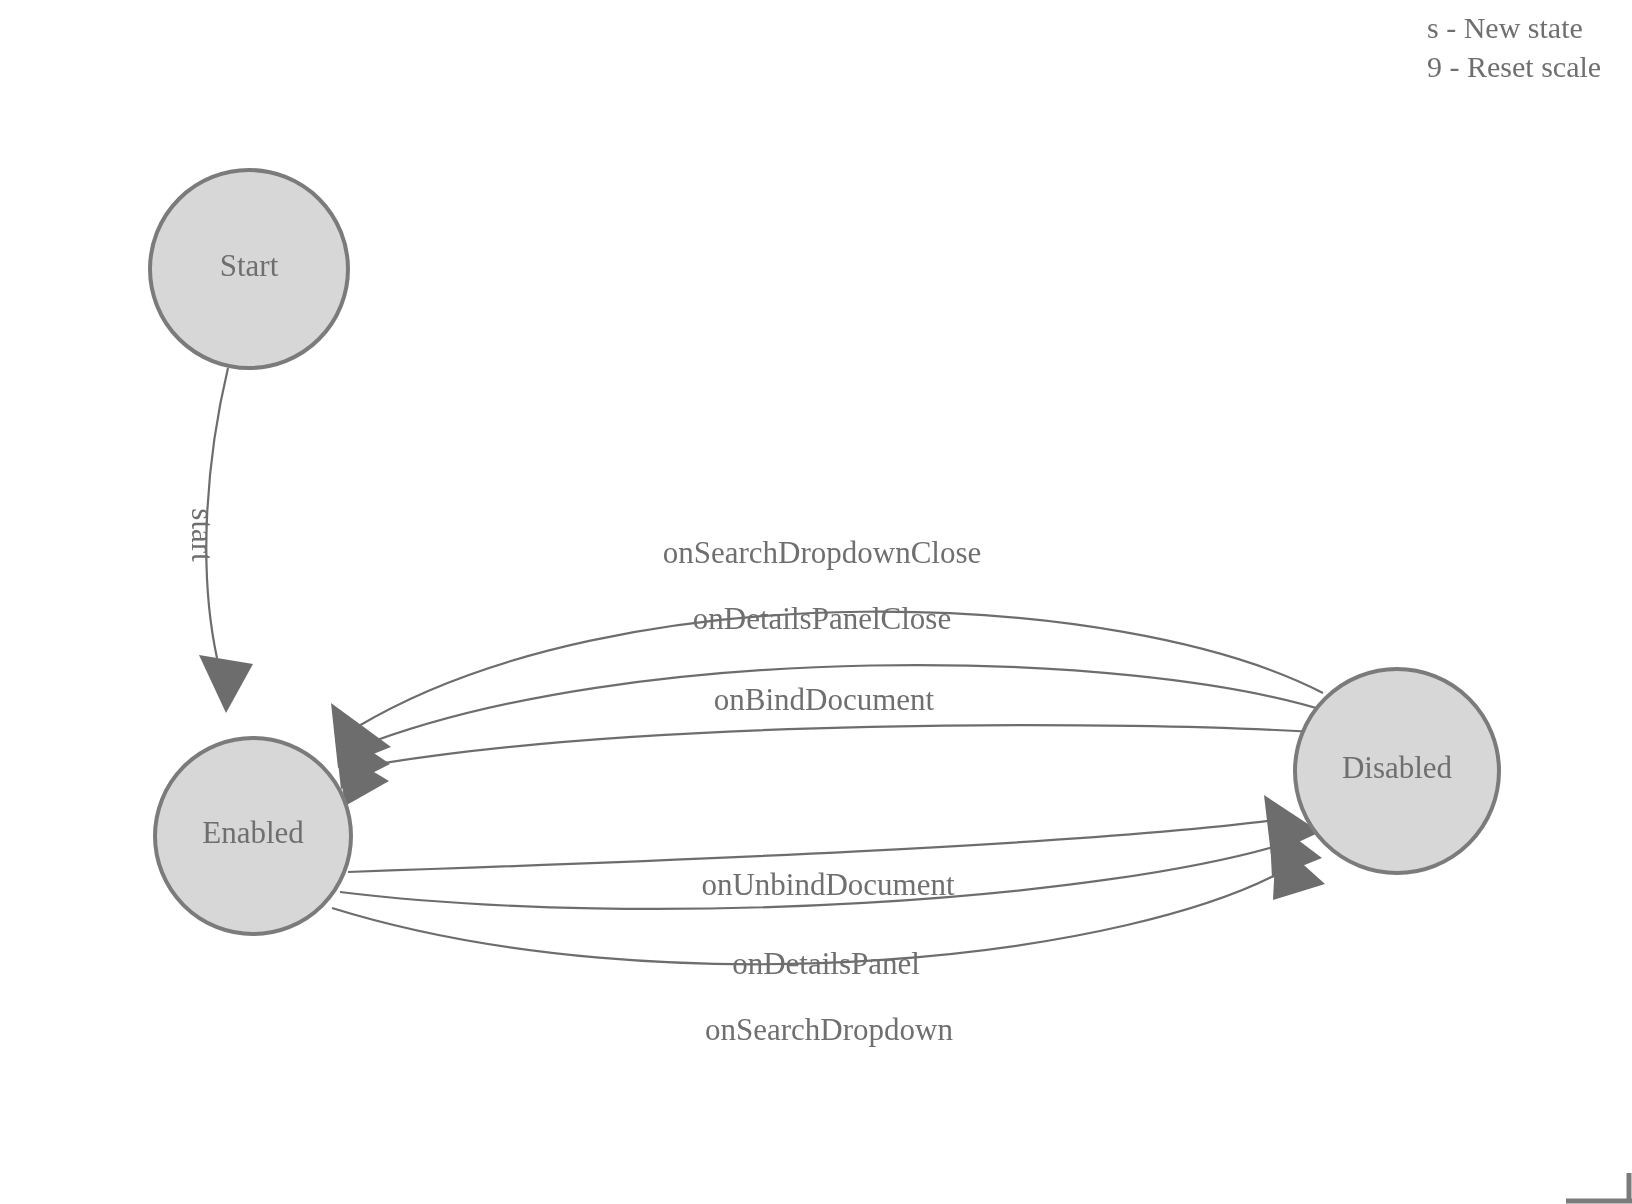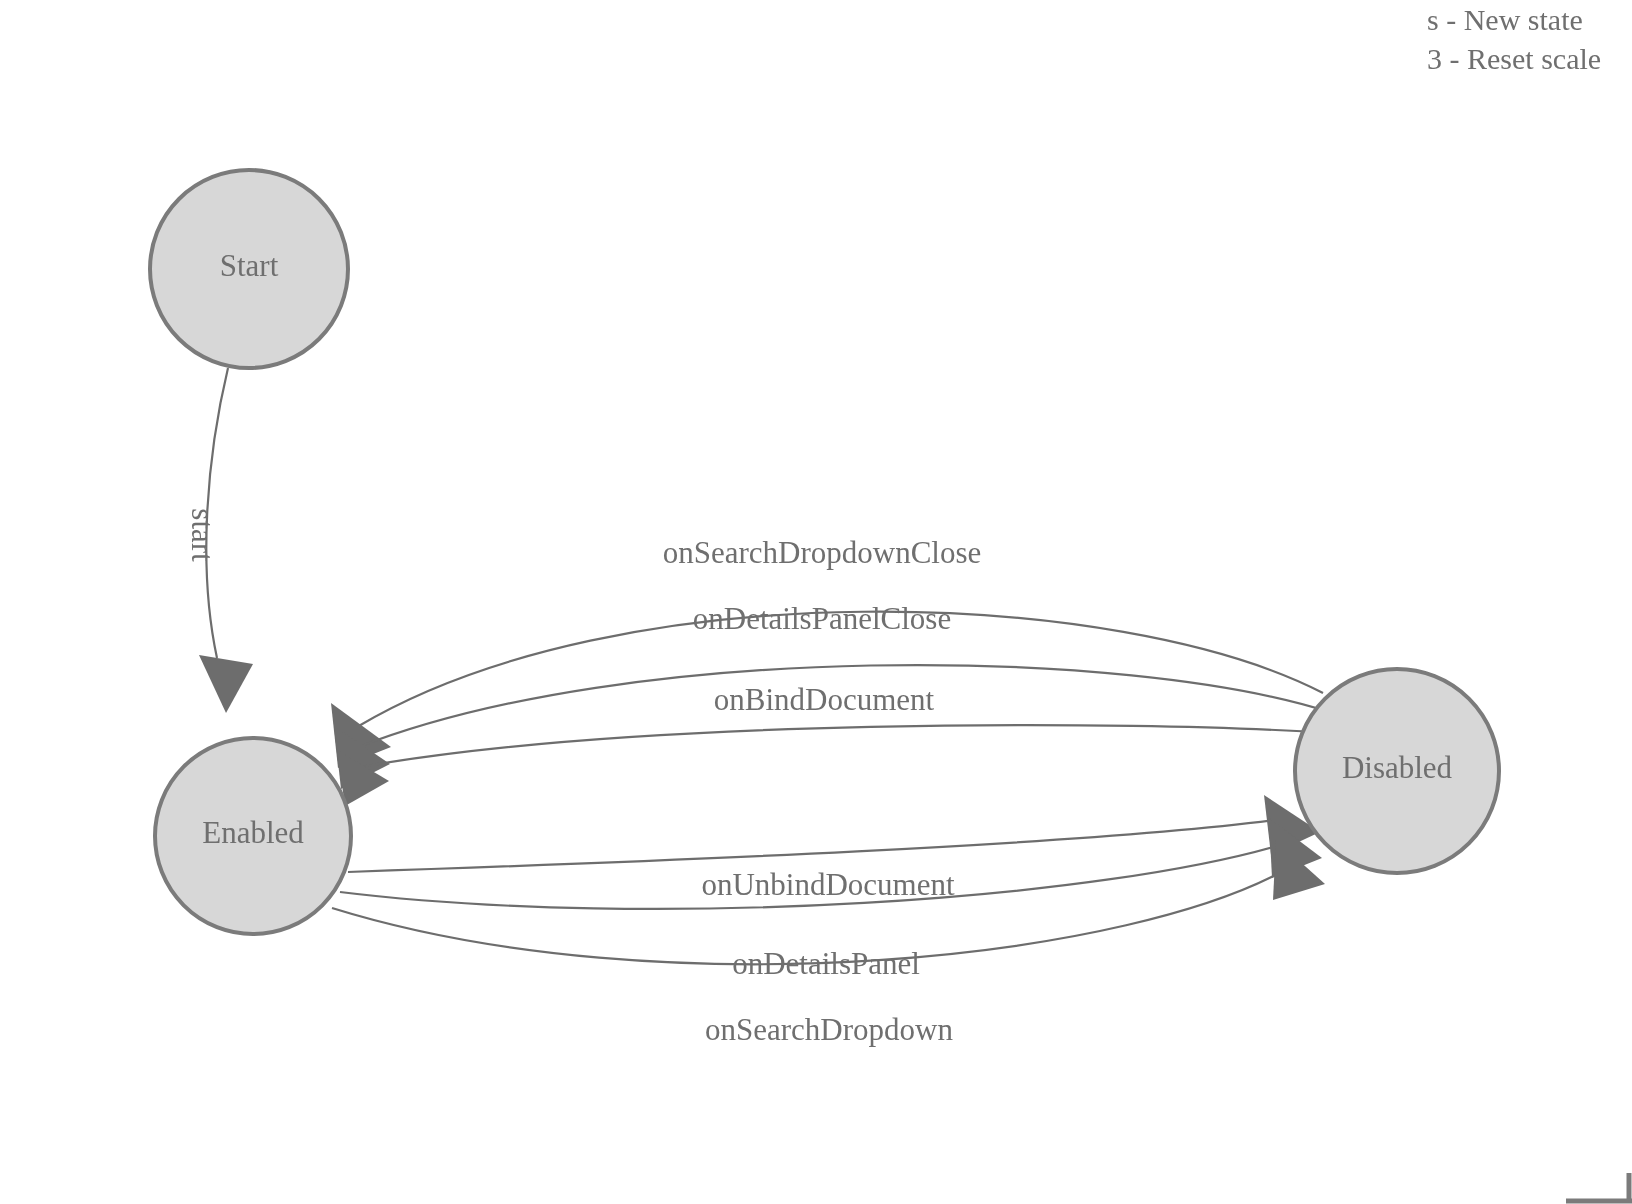--- a/index.html
+++ b/index.html
@@ -67,21 +67,21 @@
     stroke: #7b7b7b;
     stroke-width: 5;
     fill: none;
   }
   #help-panel {
     position: absolute;
     right: 0;
     top: 0;
     width: 205px;
     overflow: hidden;
-    padding-top: 0px;
+    padding-top: 8px;
     pointer-events: auto;
   }
   .help-line {
     font-family: "Liberation Serif", "DejaVu Serif", serif;
     font-size: 30px;
     line-height: 39px;
     color: #6f6f6f;
     white-space: nowrap;
   }
 </style>
@@ -158,16 +158,16 @@
 
     <g>
       <path class="corner-mark" d="M 1629 1173 L 1629 1201"></path>
       <path class="corner-mark" d="M 1566 1201 L 1632 1201"></path>
     </g>
 
   </svg>
 
   <div id="help-panel">
     <div class="help-line">s - New state</div>
-    <div class="help-line">3 - Reset scale</div>
+    <div class="help-line">9 - Reset scale</div>
   </div>
 
 </div>
 
 </body></html>

